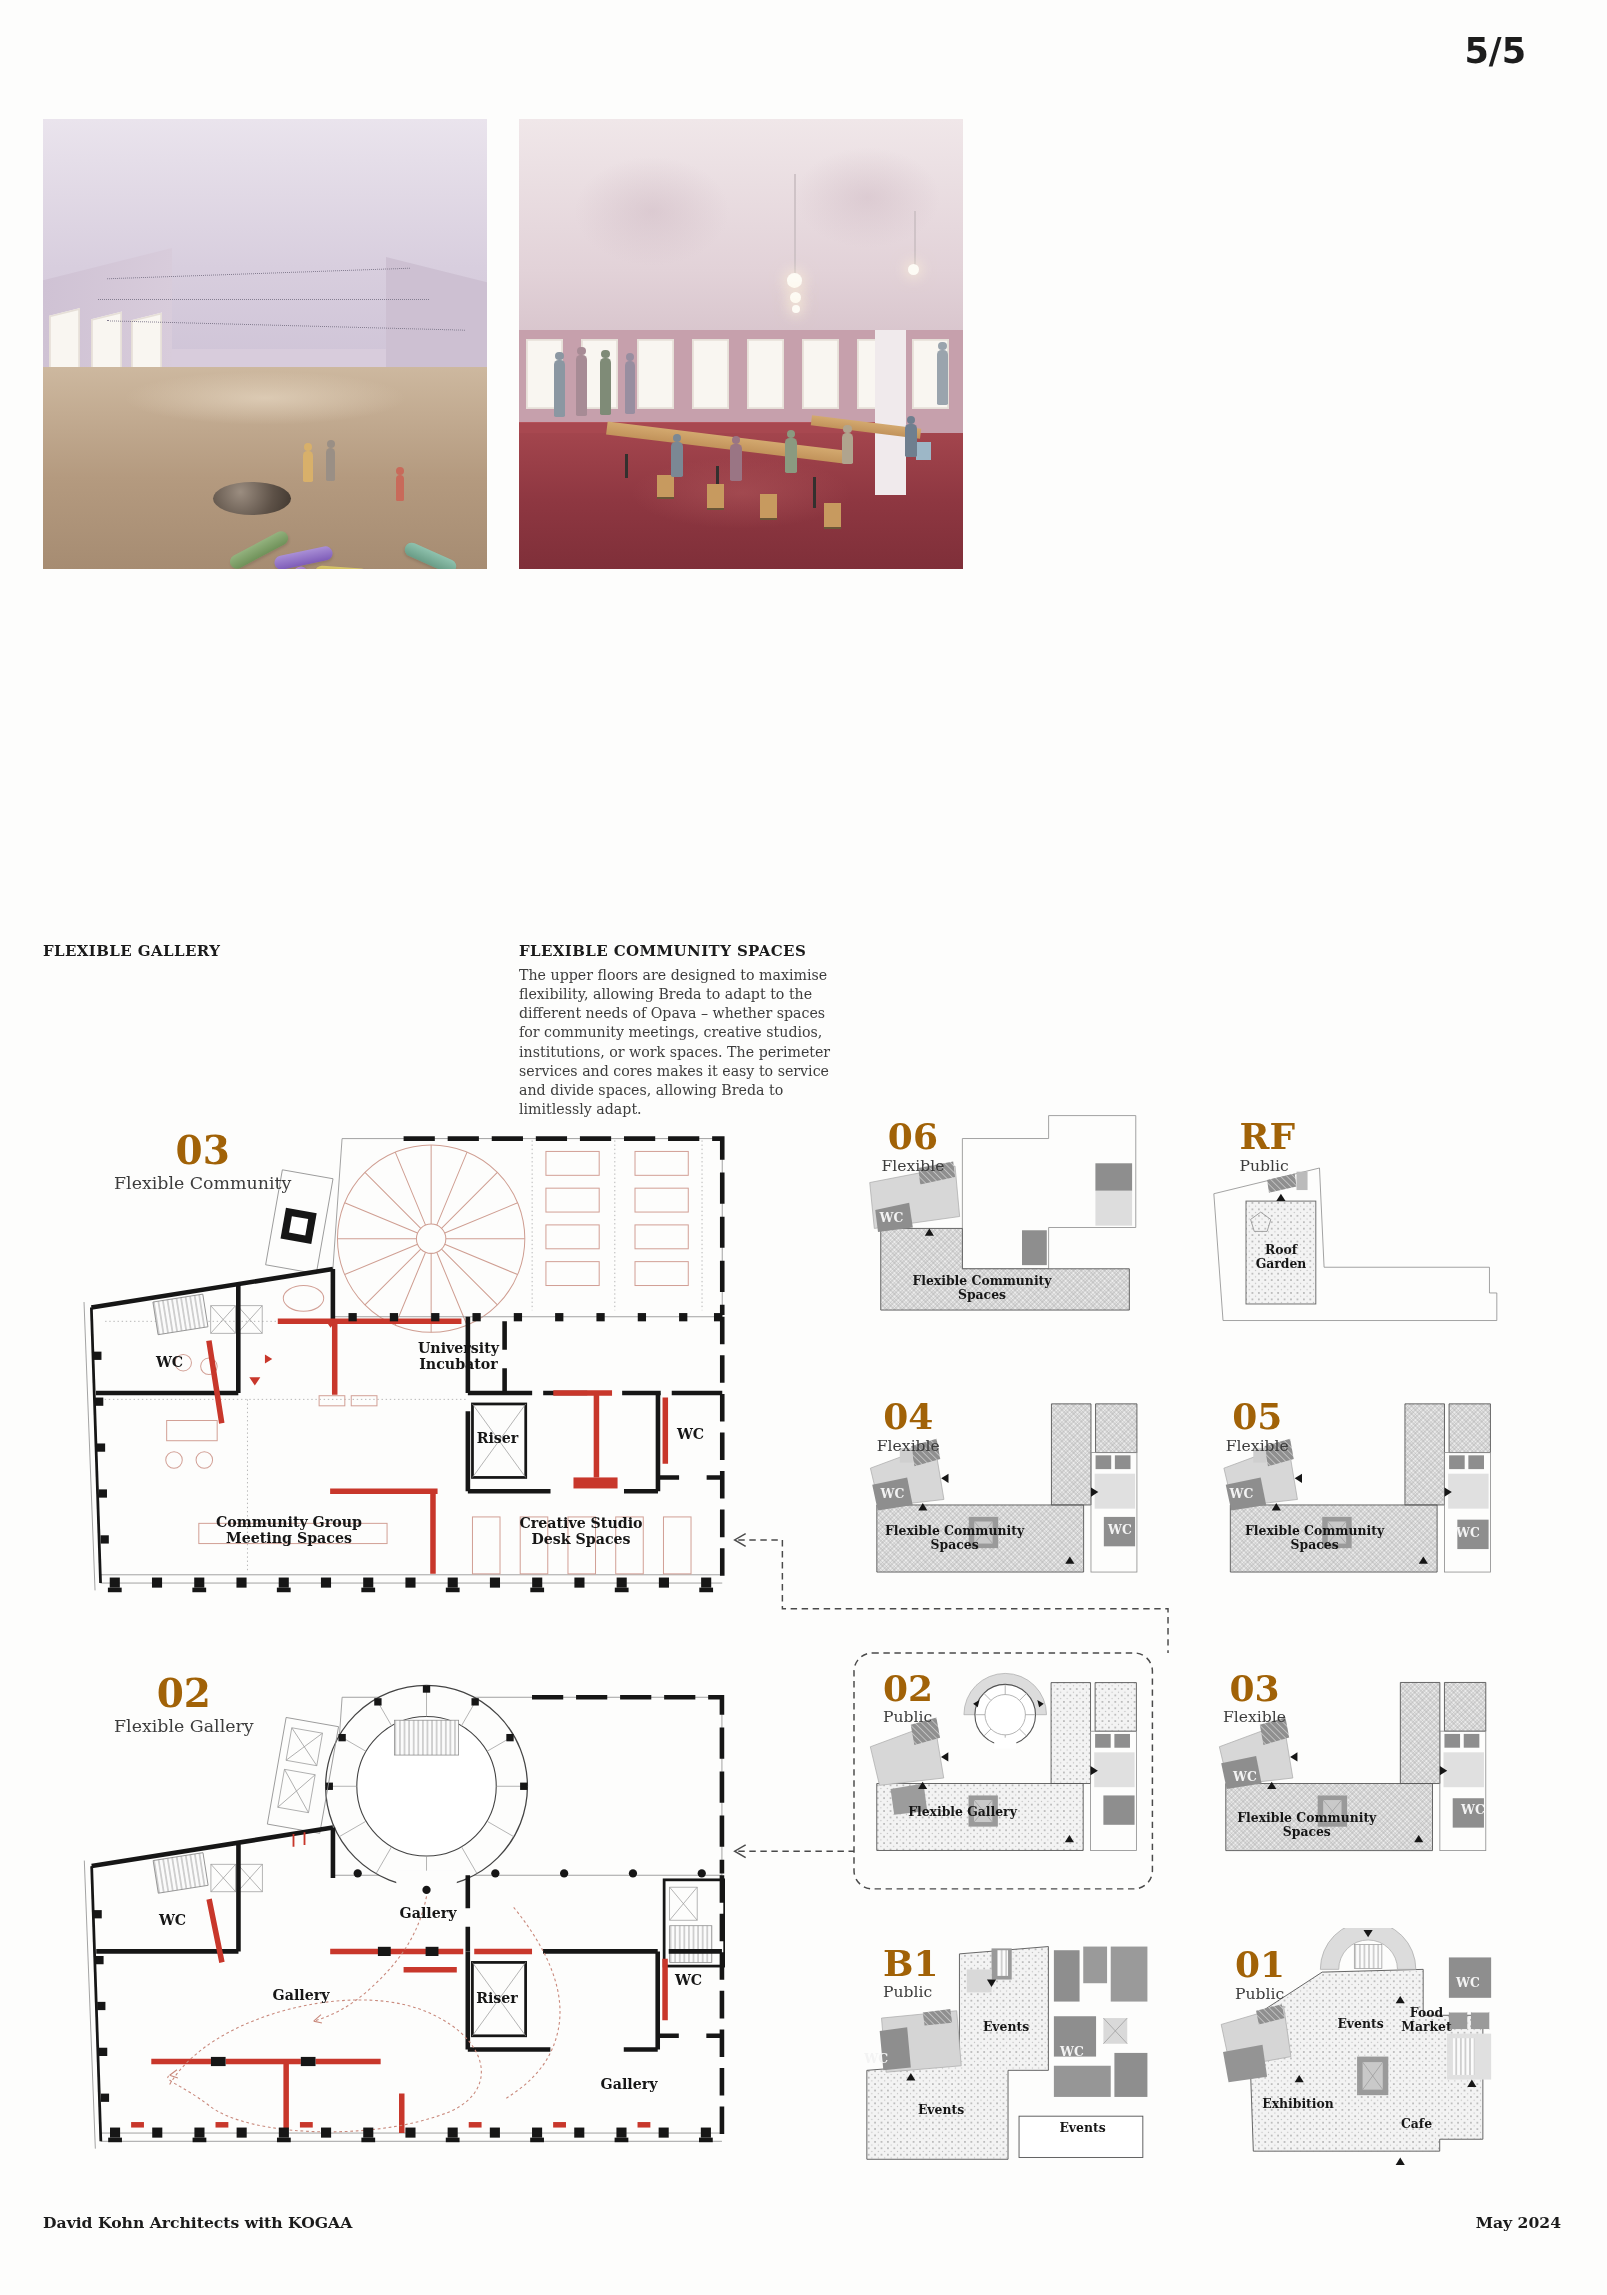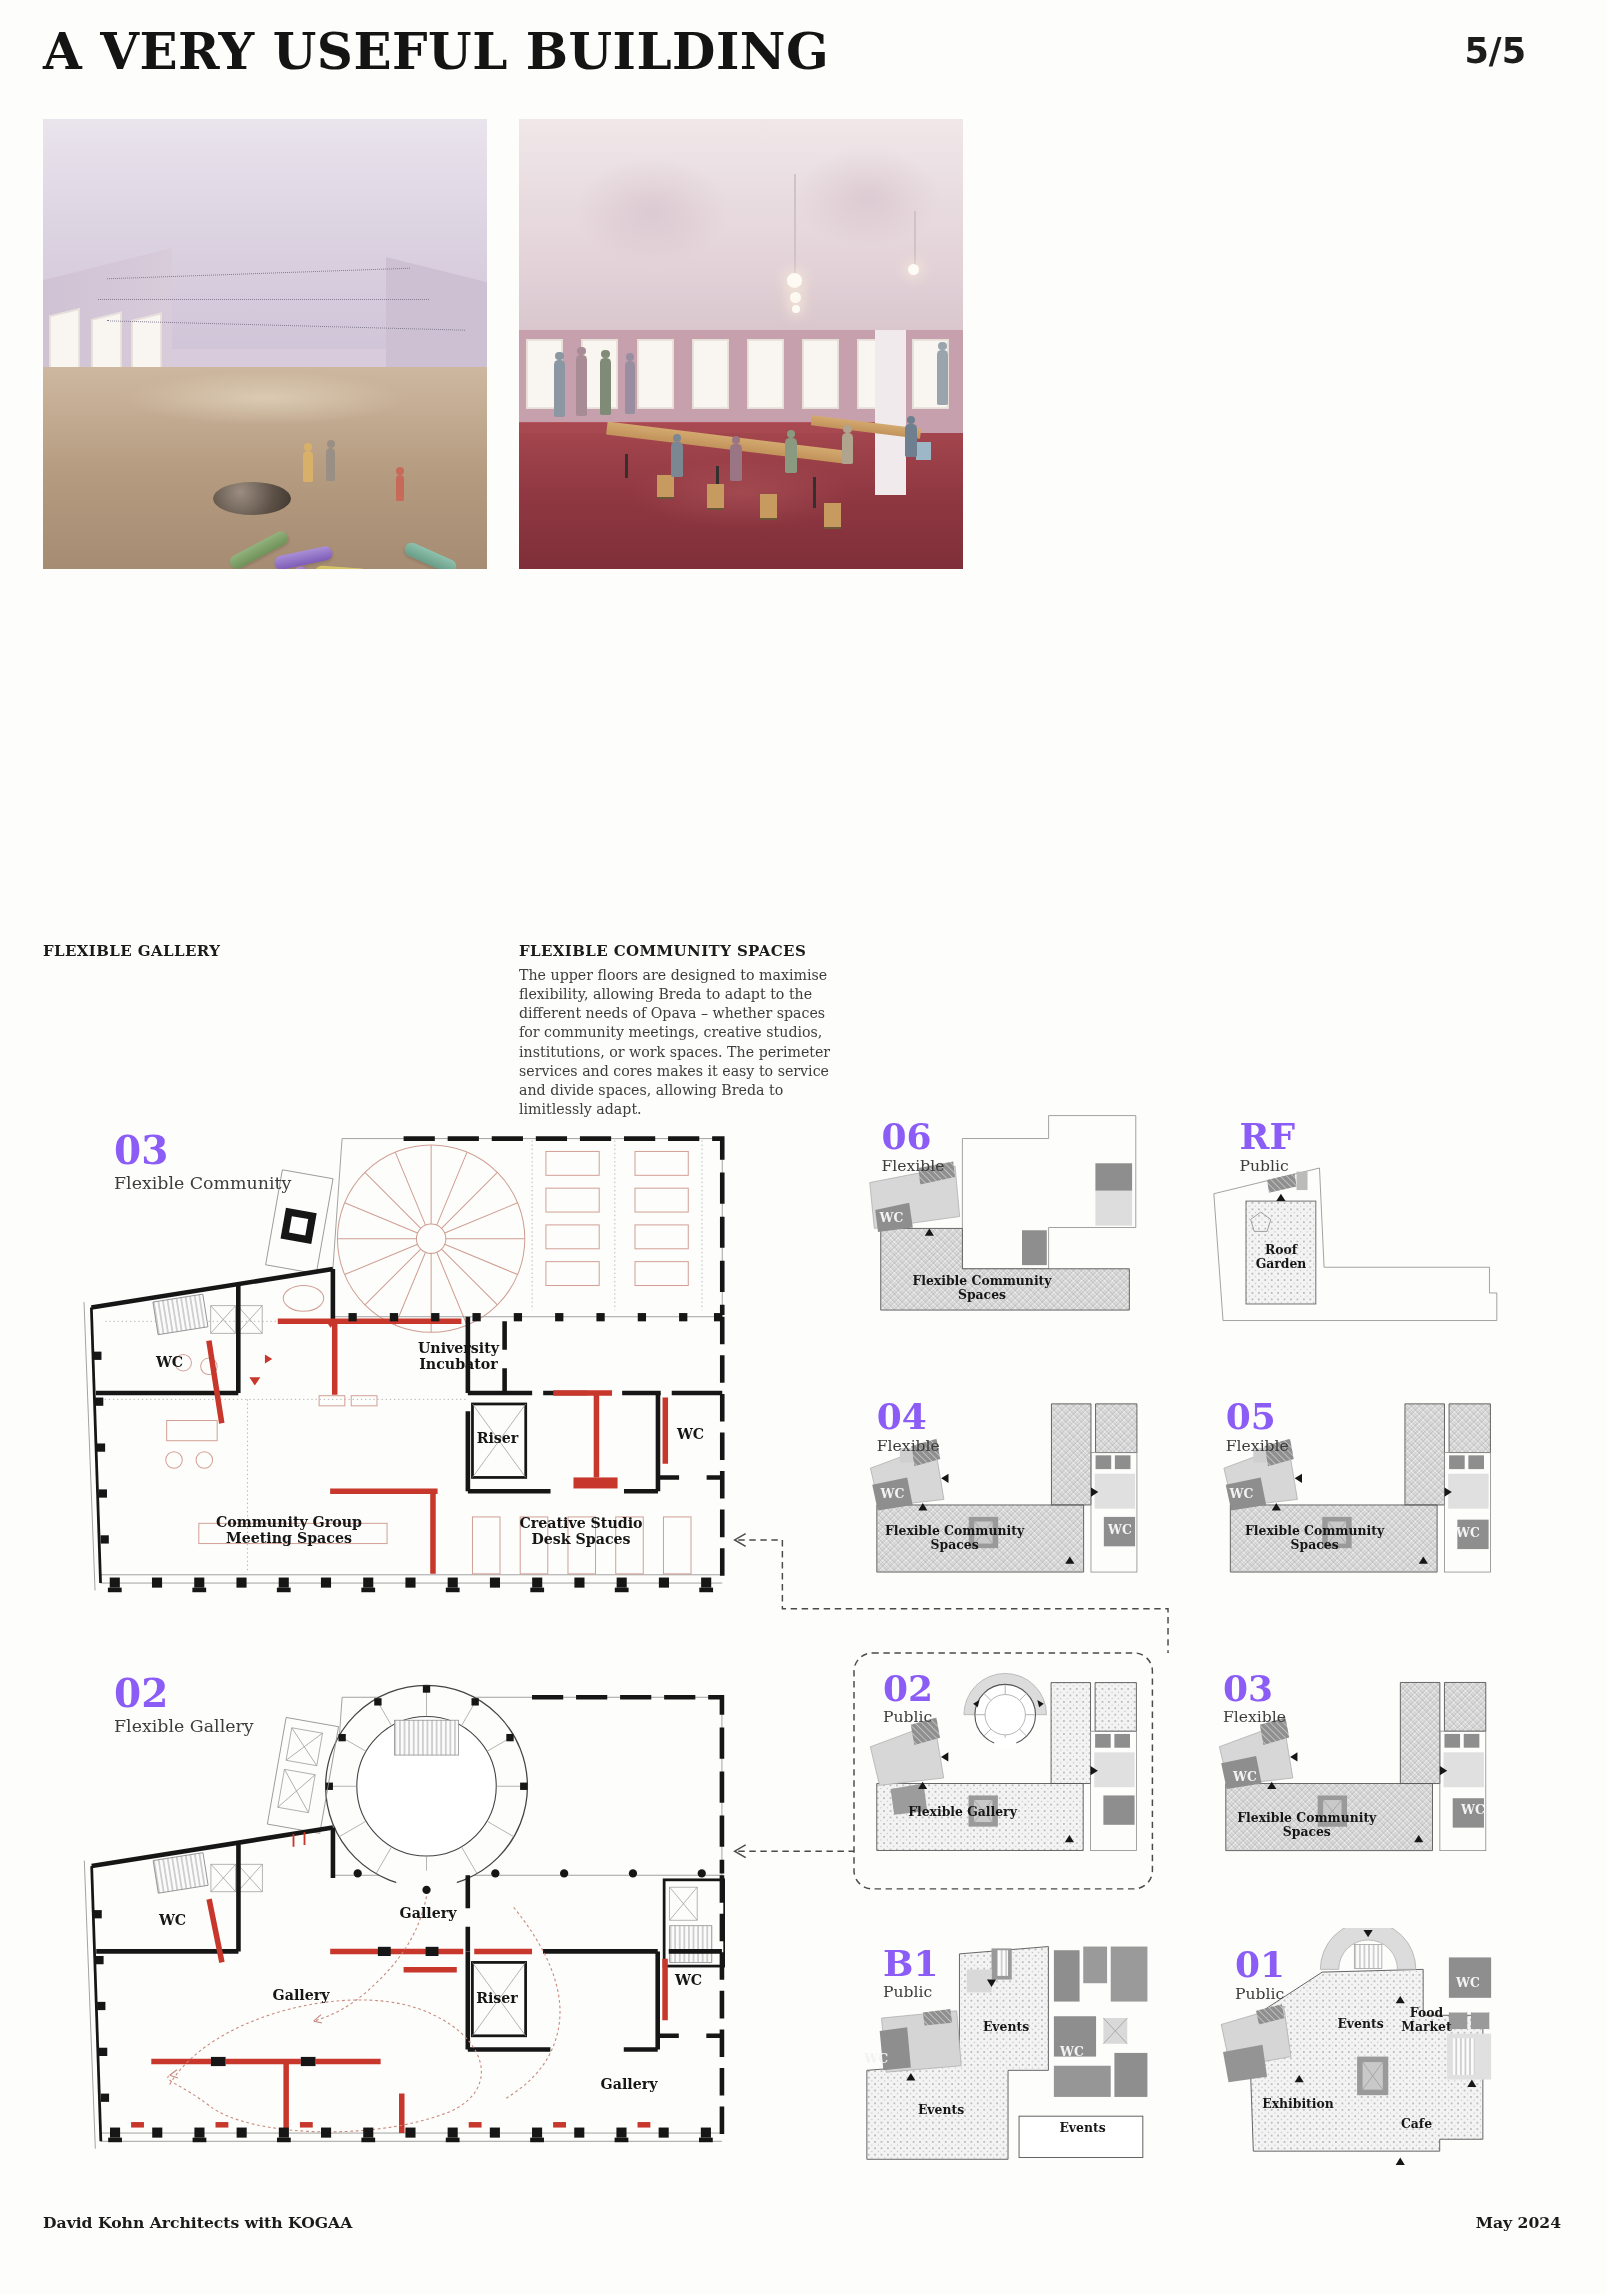--- a/index.html
+++ b/index.html
@@ -21,21 +21,21 @@
                margin-left:-4.1px;border-radius:50%;background:inherit;}
   .bulb{position:absolute;border-radius:50%;background:#fdfbf5;box-shadow:0 0 13px 3.7px #fff3d890;}
   
   .caption{position:absolute;width:314px;}
   .caption h3{margin:0 0 6.4px;font-size:15px;letter-spacing:0.4px;color:#1b1b1b;}
   .caption p{margin:0;font-size:14.2px;line-height:1.34;color:#3d3d3d;}
   
   .plan{position:absolute;}
   .plan>svg{position:absolute;left:0;top:0;width:100%;height:100%;}
   .phead{position:absolute;z-index:3;}
-  .pnum{font-size:39px;font-weight:bold;color:#8b5cf6;line-height:1;}
+  .pnum{font-size:39px;font-weight:bold;color:#a16207;line-height:1;text-align:center;}
   .pnum.sm{font-size:36px;}
   .pname{font-size:17.4px;color:#3c3c3c;margin-top:2.8px;}
   .pname.sm{font-size:15.6px;}
   .rlabel{position:absolute;z-index:3;text-align:center;font-weight:bold;color:#161616;
           font-size:14.2px;line-height:1.15;}
   .rlabel.sm{font-size:12.4px;line-height:1.12;}
   
   svg .thin{stroke:#8f8f8f;stroke-width:.9;fill:none;}
   svg .out{stroke:#5a5a5a;stroke-width:1;}
   svg .bw{stroke:#161616;stroke-width:5;fill:none;}
@@ -72,21 +72,20 @@
     </pattern>
     <pattern id="diag" width="5" height="5" patternUnits="userSpaceOnUse" patternTransform="rotate(45)">
       <rect width="5" height="5" fill="#8f8f8f"></rect>
         <path d="M0,2.5H5" stroke="#cfcfcf" stroke-width="0.8"></path>
     </pattern>
   </defs>
 </svg>
 
 <div class="page">
 
-  <div class="title">A VERY USEFUL BUILDING</div>
   <div class="pageno">5/5</div>
 
   <div class="fig" style="left:43px;top:119px">
     <div class="a" style="inset:0 0 45% 0;background:linear-gradient(180deg,#eae4ed,#d8cede 60%,#cfc4d7)"></div>
     <div class="a" style="left:119px;top:230px;width:257px;height:174px;background:#d8ccdc"></div>
     <div class="w" style="left:131px;top:274px;width:39px;height:75px"></div>
     <div class="w" style="left:188px;top:274px;width:39px;height:75px"></div>
     <div class="w" style="left:245px;top:274px;width:39px;height:75px"></div>
     <div class="w" style="left:302px;top:274px;width:39px;height:75px"></div>
     <div class="a" style="left:0;top:129px;width:129px;height:303px;background:linear-gradient(90deg,#cfc2d4,#d8ccdb);transform:skewY(-14deg);transform-origin:right center">

